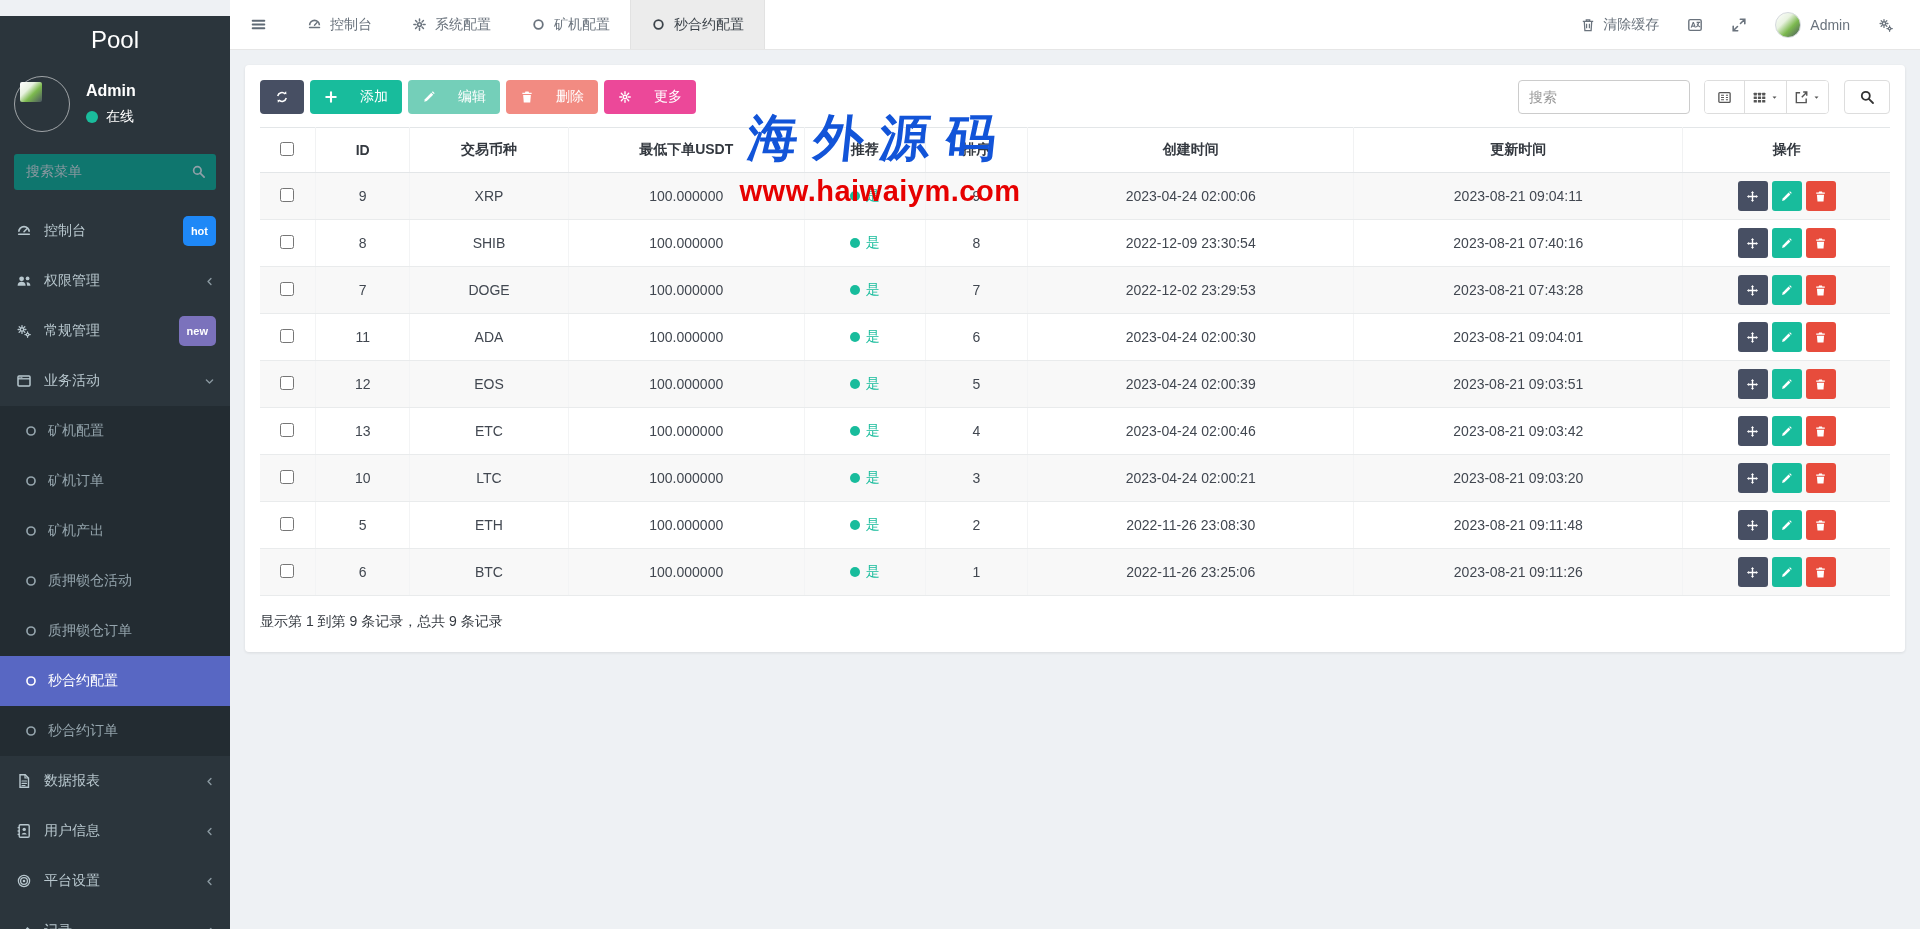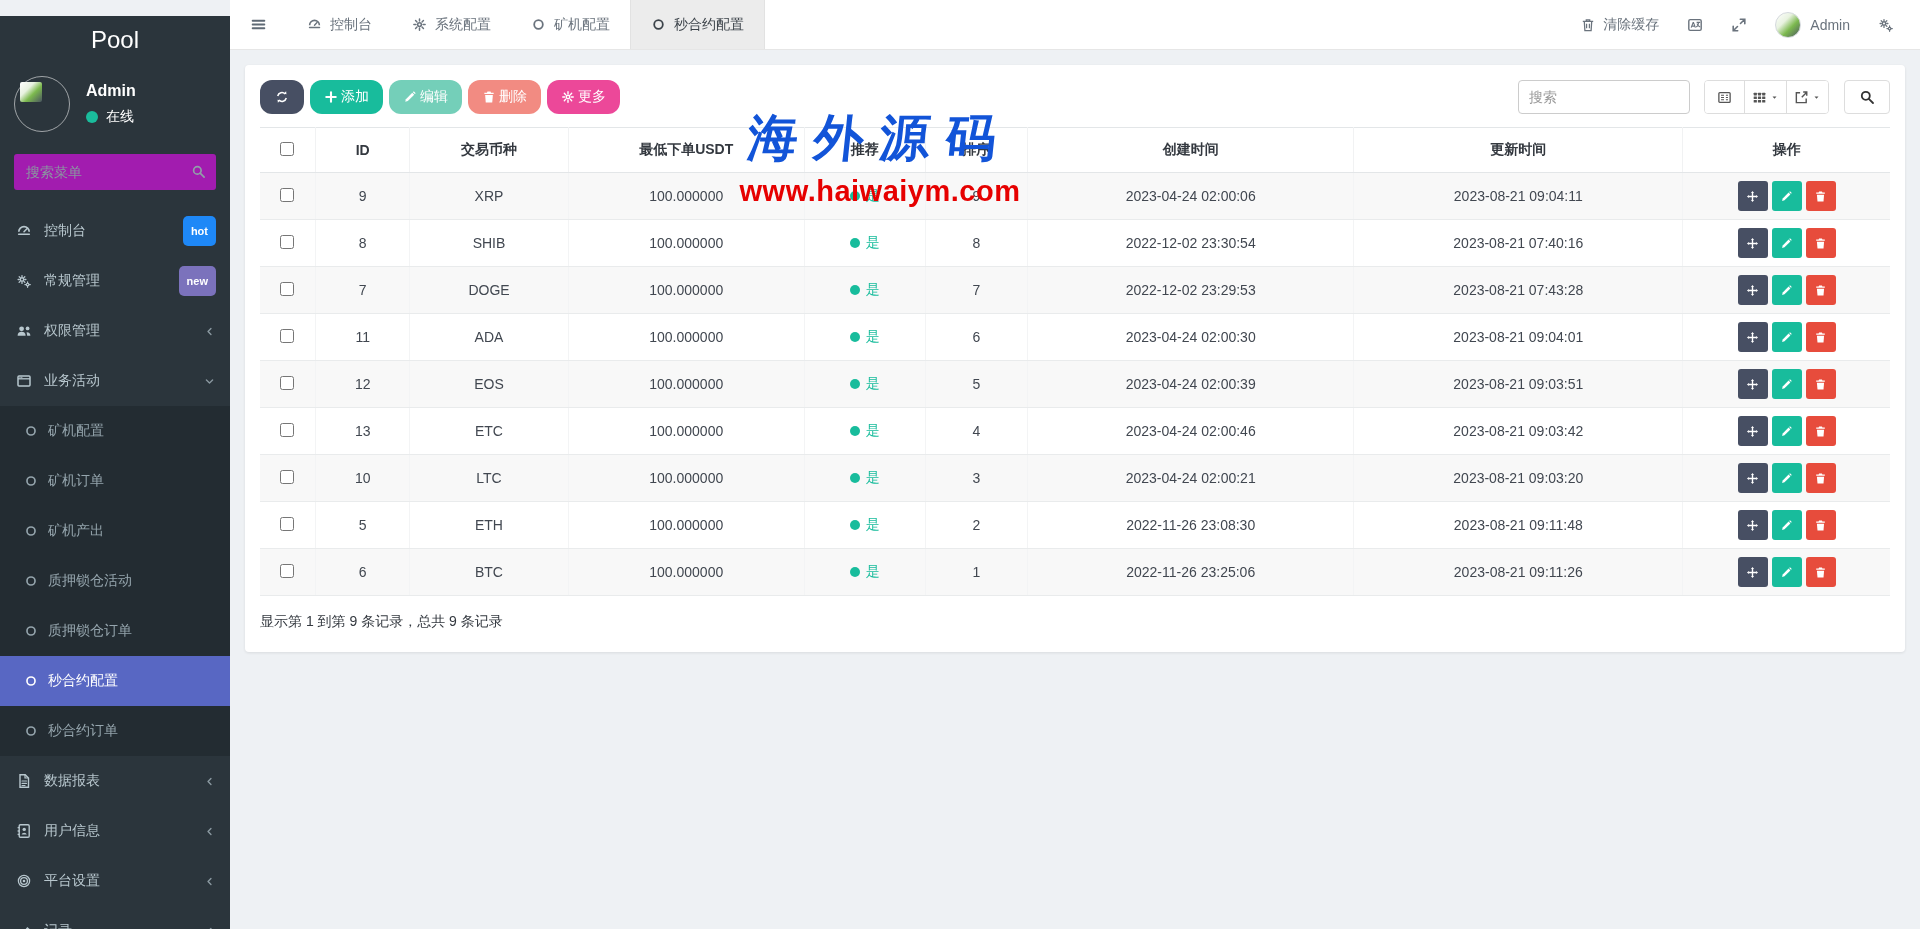--- a/index.html
+++ b/index.html
@@ -23,23 +23,23 @@
   }
   .avatar-img {
     position:absolute; left:5px; top:5px; width:22px; height:20px; border-radius:2px;
     background:linear-gradient(135deg,#ffffff 0%,#e8f2e0 35%,#7cb94e 60%,#4a5560 100%);
   }
   .user-name { color:#fff; font-weight:bold; font-size:16px; margin-bottom:8px; }
   .user-status { display:flex; align-items:center; gap:8px; color:#fff; font-size:14px; }
   .status-dot { width:12px; height:12px; border-radius:50%; background:#1abc9c; }
   .side-search { margin:8px 14px 16px; position:relative; }
   .side-search input {
-    width:100%; height:36px; background:#a21caf; border:none; border-radius:3px;
+    width:100%; height:36px; background:#0f766e; border:none; border-radius:3px;
     color:#cfd8dc; font-size:14px; padding:0 20px 0 12px; outline:none;
-    font-family:Liberation Sans, sans-serif;
+    font-family:Liberation Mono, monospace;
   }
   .side-search input::placeholder { color:#8a98a0; }
   .side-search .sch { position:absolute; right:10px; top:10px; font-size:15px; color:#90a0a8; }
 
   .menu { list-style:none; }
   .menu-item {
     height:50px; display:flex; align-items:center; padding:0 14px;
     color:#b8c7ce; cursor:pointer; font-size:14px;
   }
   .mi-icon { width:20px; margin-right:10px; font-size:16px; display:flex; justify-content:center; }
@@ -79,22 +79,22 @@
   .nav-user { display:flex; align-items:center; gap:9px; cursor:pointer; }
 
   
   .content { margin-left:230px; padding-top:50px; }
   .card {
     margin:15px; background:#fff; border-radius:4px;
     box-shadow:0 1px 3px rgba(0,0,0,.09); padding:15px; position:relative; height:587px;
   }
   .toolbar { display:flex; align-items:center; }
   .btn {
-    height:34px; border:none; border-radius:12px; color:#fff; font-size:14px;
-    display:inline-flex; align-items:center; gap:3px; padding:0 14px; margin-right:6px;
+    height:34px; border:none; border-radius:4px; color:#fff; font-size:14px;
+    display:inline-flex; align-items:center; gap:22px; padding:0 14px; margin-right:6px;
     cursor:pointer; font-family:inherit;
   }
   .btn .ic { font-size:14px; }
   .btn-refresh { background:#474f63; width:44px; justify-content:center; padding:0; }
   .btn-add { background:#18bc9c; }
   .btn-edit { background:#74cfb9; }
   .btn-del  { background:#f28b82; }
   .btn-more { background:#ec4899; }
   .toolbar-right { margin-left:auto; display:flex; align-items:center;padding-left:16px; }
   .tb-search {
@@ -187,44 +187,44 @@
             <path d="M8 8.8l2.7-2.9" stroke="currentColor" stroke-width="1.5" stroke-linecap="round"></path>
             <path d="M2.7 11.2h10.6" stroke="currentColor" stroke-width="1.6" stroke-linecap="round"></path>
           </svg>
         </span>
         <span>控制台</span>
         <span class="mi-badge" style="background:#1e88f7">hot</span>
       </li>
       <li class="menu-item">
         <span class="mi-icon">
           <svg class="ic" viewBox="0 0 16 16" xmlns="http://www.w3.org/2000/svg">
+            <circle cx="5.6" cy="5.8" r="2.4" fill="currentColor"></circle>
+            <path d="M1.6 12.8a4 4 0 0 1 8 0z" fill="currentColor"></path>
+            <circle cx="11.6" cy="5.4" r="1.9" fill="currentColor"></circle>
+            <path d="M10.6 9.3a3.6 3.6 0 0 1 3.8 3.5h-3.2z" fill="currentColor"></path>
+          </svg>
+        </span>
+        <span>权限管理</span>
+        <span class="mi-chev">
+          <svg class="ic" viewBox="0 0 16 16" xmlns="http://www.w3.org/2000/svg">
+            <path d="M9.8 4.2L6.2 8l3.6 3.8" fill="none" stroke="currentColor" stroke-width="1.7" stroke-linecap="round" stroke-linejoin="round"></path>
+          </svg>
+        </span>
+      </li>
+      <li class="menu-item">
+        <span class="mi-icon">
+          <svg class="ic" viewBox="0 0 16 16" xmlns="http://www.w3.org/2000/svg">
             <circle cx="6" cy="6.5" r="1.7" fill="none" stroke="currentColor" stroke-width="1.4"></circle>
             <path d="M6 2.6v1.2M6 9.2v1.2M2.1 6.5h1.2M8.7 6.5h1.2M3.2 3.7l.9.9M8 8.5l.9.9M8.8 3.7l-.9.9M4 8.5l-.9.9" stroke="currentColor" stroke-width="1.3" stroke-linecap="round"></path>
             <circle cx="11.6" cy="11.6" r="1.3" fill="none" stroke="currentColor" stroke-width="1.2"></circle>
             <path d="M11.6 8.9v.9M11.6 13.4v.9M8.9 11.6h.9M13.4 11.6h.9" stroke="currentColor" stroke-width="1.2" stroke-linecap="round"></path>
           </svg>
         </span>
         <span>常规管理</span>
         <span class="mi-badge" style="background:#7b72bc">new</span>
-      </li>
-      <li class="menu-item">
-        <span class="mi-icon">
-          <svg class="ic" viewBox="0 0 16 16" xmlns="http://www.w3.org/2000/svg">
-            <circle cx="5.6" cy="5.8" r="2.4" fill="currentColor"></circle>
-            <path d="M1.6 12.8a4 4 0 0 1 8 0z" fill="currentColor"></path>
-            <circle cx="11.6" cy="5.4" r="1.9" fill="currentColor"></circle>
-            <path d="M10.6 9.3a3.6 3.6 0 0 1 3.8 3.5h-3.2z" fill="currentColor"></path>
-          </svg>
-        </span>
-        <span>权限管理</span>
-        <span class="mi-chev">
-          <svg class="ic" viewBox="0 0 16 16" xmlns="http://www.w3.org/2000/svg">
-            <path d="M9.8 4.2L6.2 8l3.6 3.8" fill="none" stroke="currentColor" stroke-width="1.7" stroke-linecap="round" stroke-linejoin="round"></path>
-          </svg>
-        </span>
       </li>
       <li class="menu-item">
         <span class="mi-icon">
           <svg class="ic" viewBox="0 0 16 16" xmlns="http://www.w3.org/2000/svg">
             <rect x="2" y="3" width="12" height="10" rx="1" fill="none" stroke="currentColor" stroke-width="1.5"></rect>
             <path d="M2 5.8h12" stroke="currentColor" stroke-width="1.3"></path>
             <circle cx="4" cy="4.4" r=".6" fill="currentColor"></circle>
             <circle cx="5.8" cy="4.4" r=".6" fill="currentColor"></circle>
           </svg>
         </span>
@@ -619,21 +619,21 @@
           <tr>
             <td><input type="checkbox" style=""></td>
             <td>8</td>
             <td>SHIB</td>
             <td>100.000000</td>
             <td><span class="rec">
                 <span class="rec-dot"></span>
                 <span>是</span>
               </span></td>
             <td>8</td>
-            <td>2022-12-02 23:30:54</td>
+            <td>2022-12-09 23:30:54</td>
             <td>2023-08-21 07:40:16</td>
             <td><button class="act-btn act-move">
                 <span>
                   <svg class="ic" viewBox="0 0 16 16" xmlns="http://www.w3.org/2000/svg">
                     <path d="M8 1.2L9.9 3.6H6.1zM8 14.8L6.1 12.4h3.8zM1.2 8L3.6 6.1v3.8zM14.8 8l-2.4 1.9V6.1z" fill="currentColor"></path>
                     <path d="M8 3.4v9.2M3.4 8h9.2" stroke="currentColor" stroke-width="1.7"></path>
                   </svg>
                 </span>
               </button><button class="act-btn act-edit">
                 <span>

